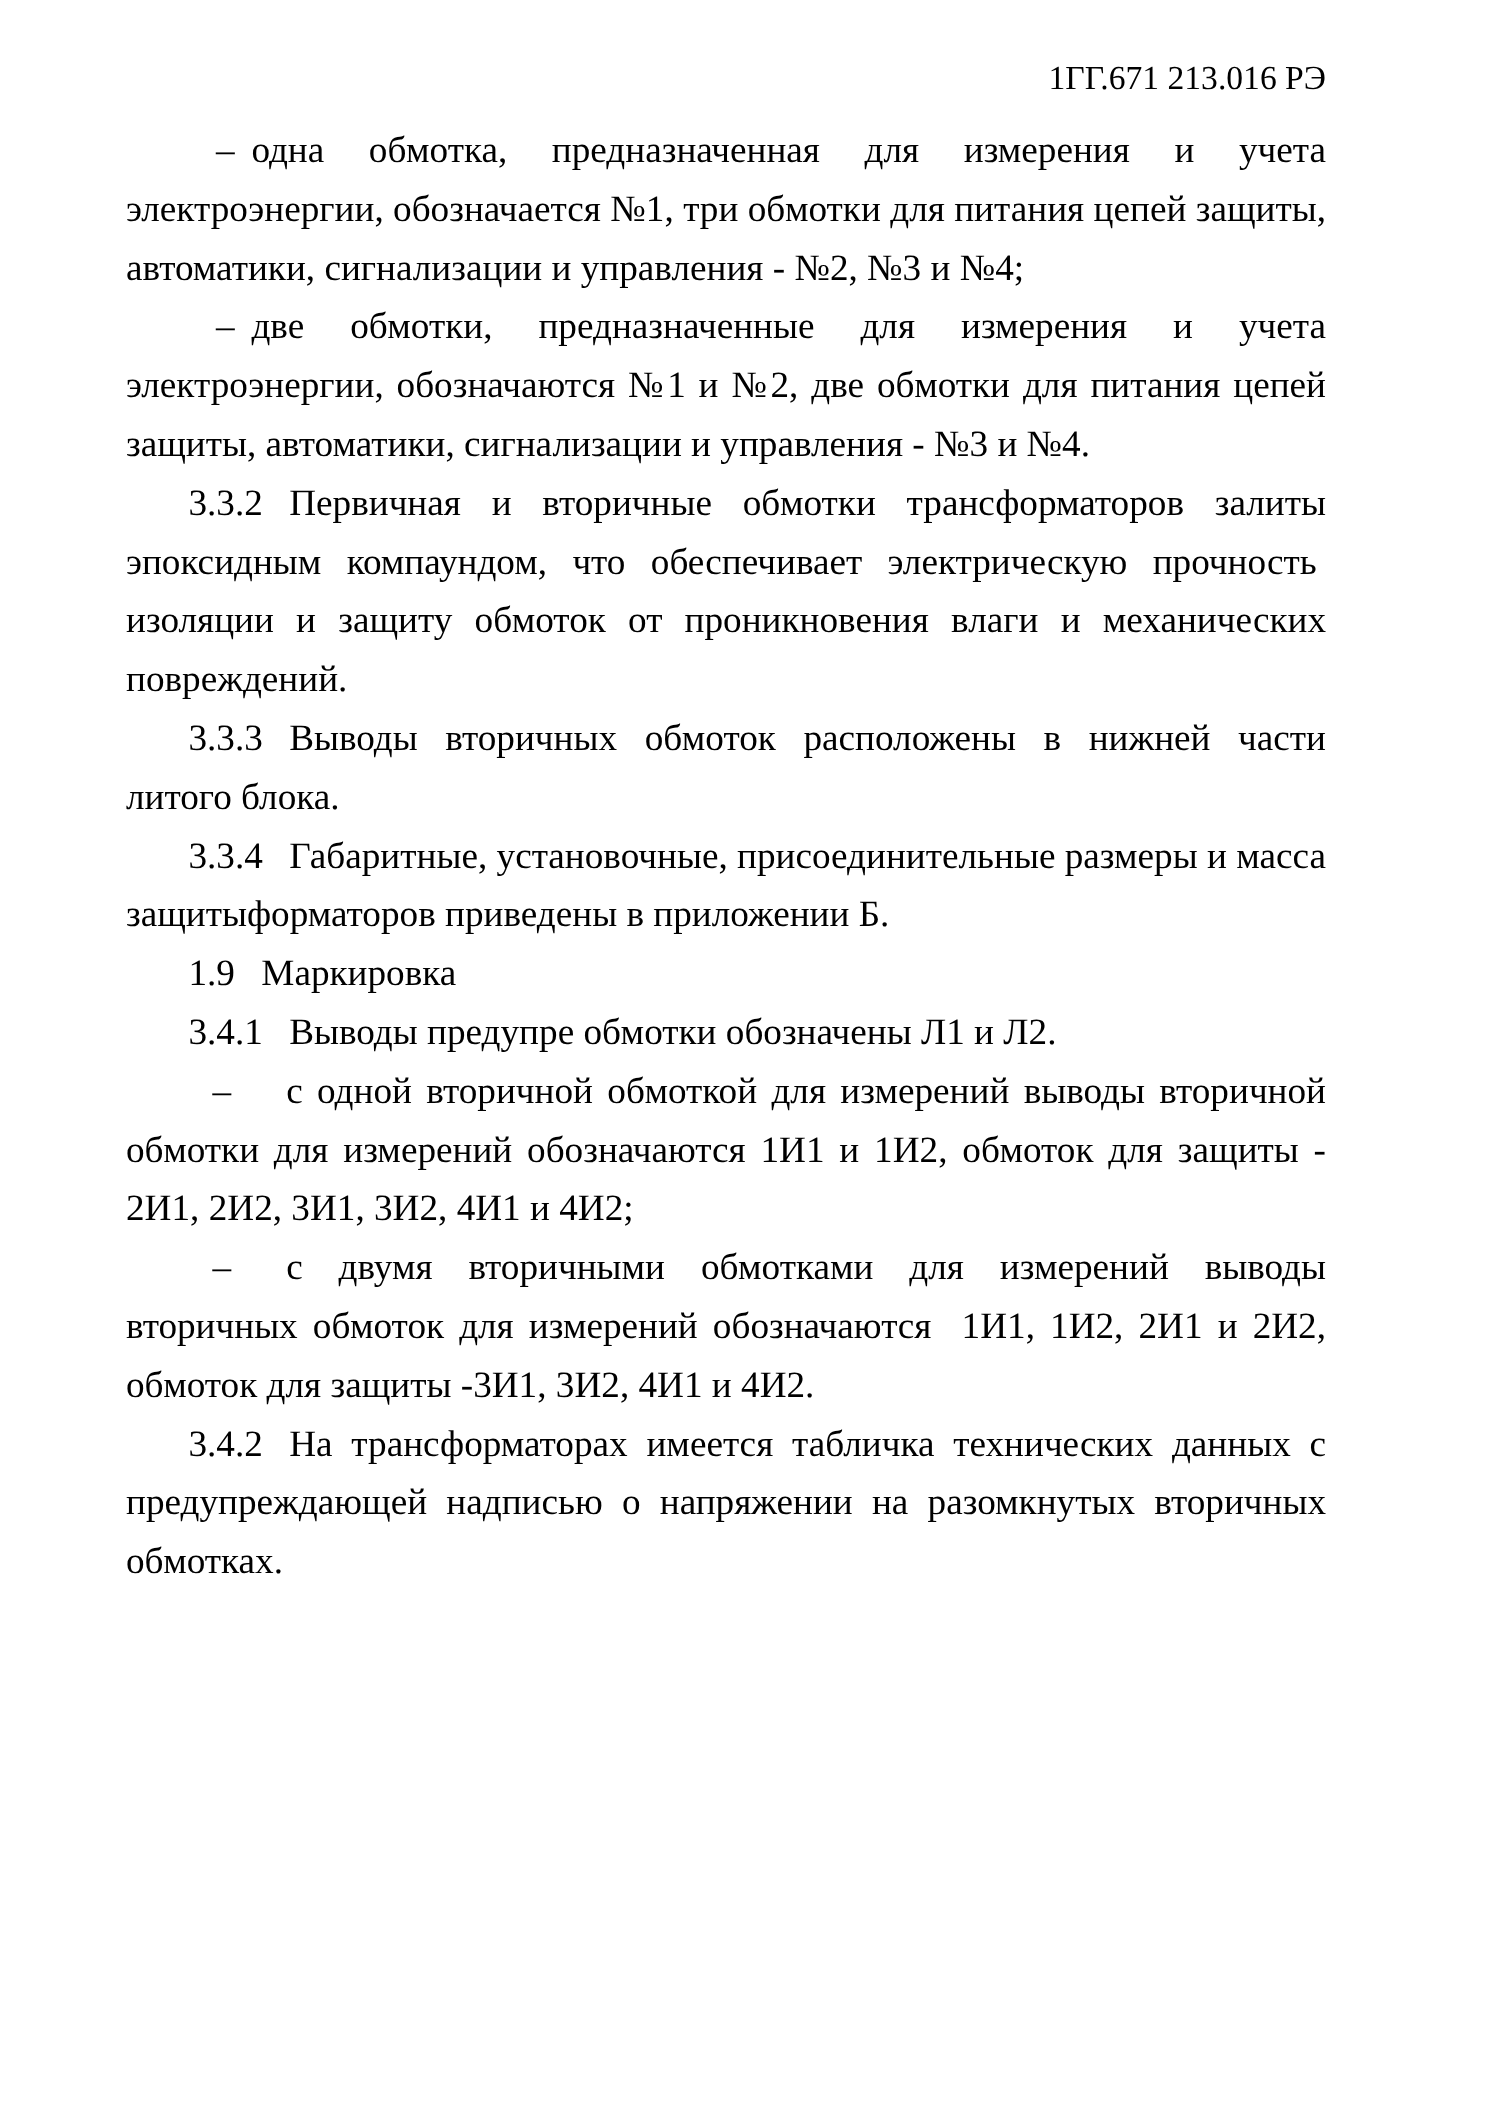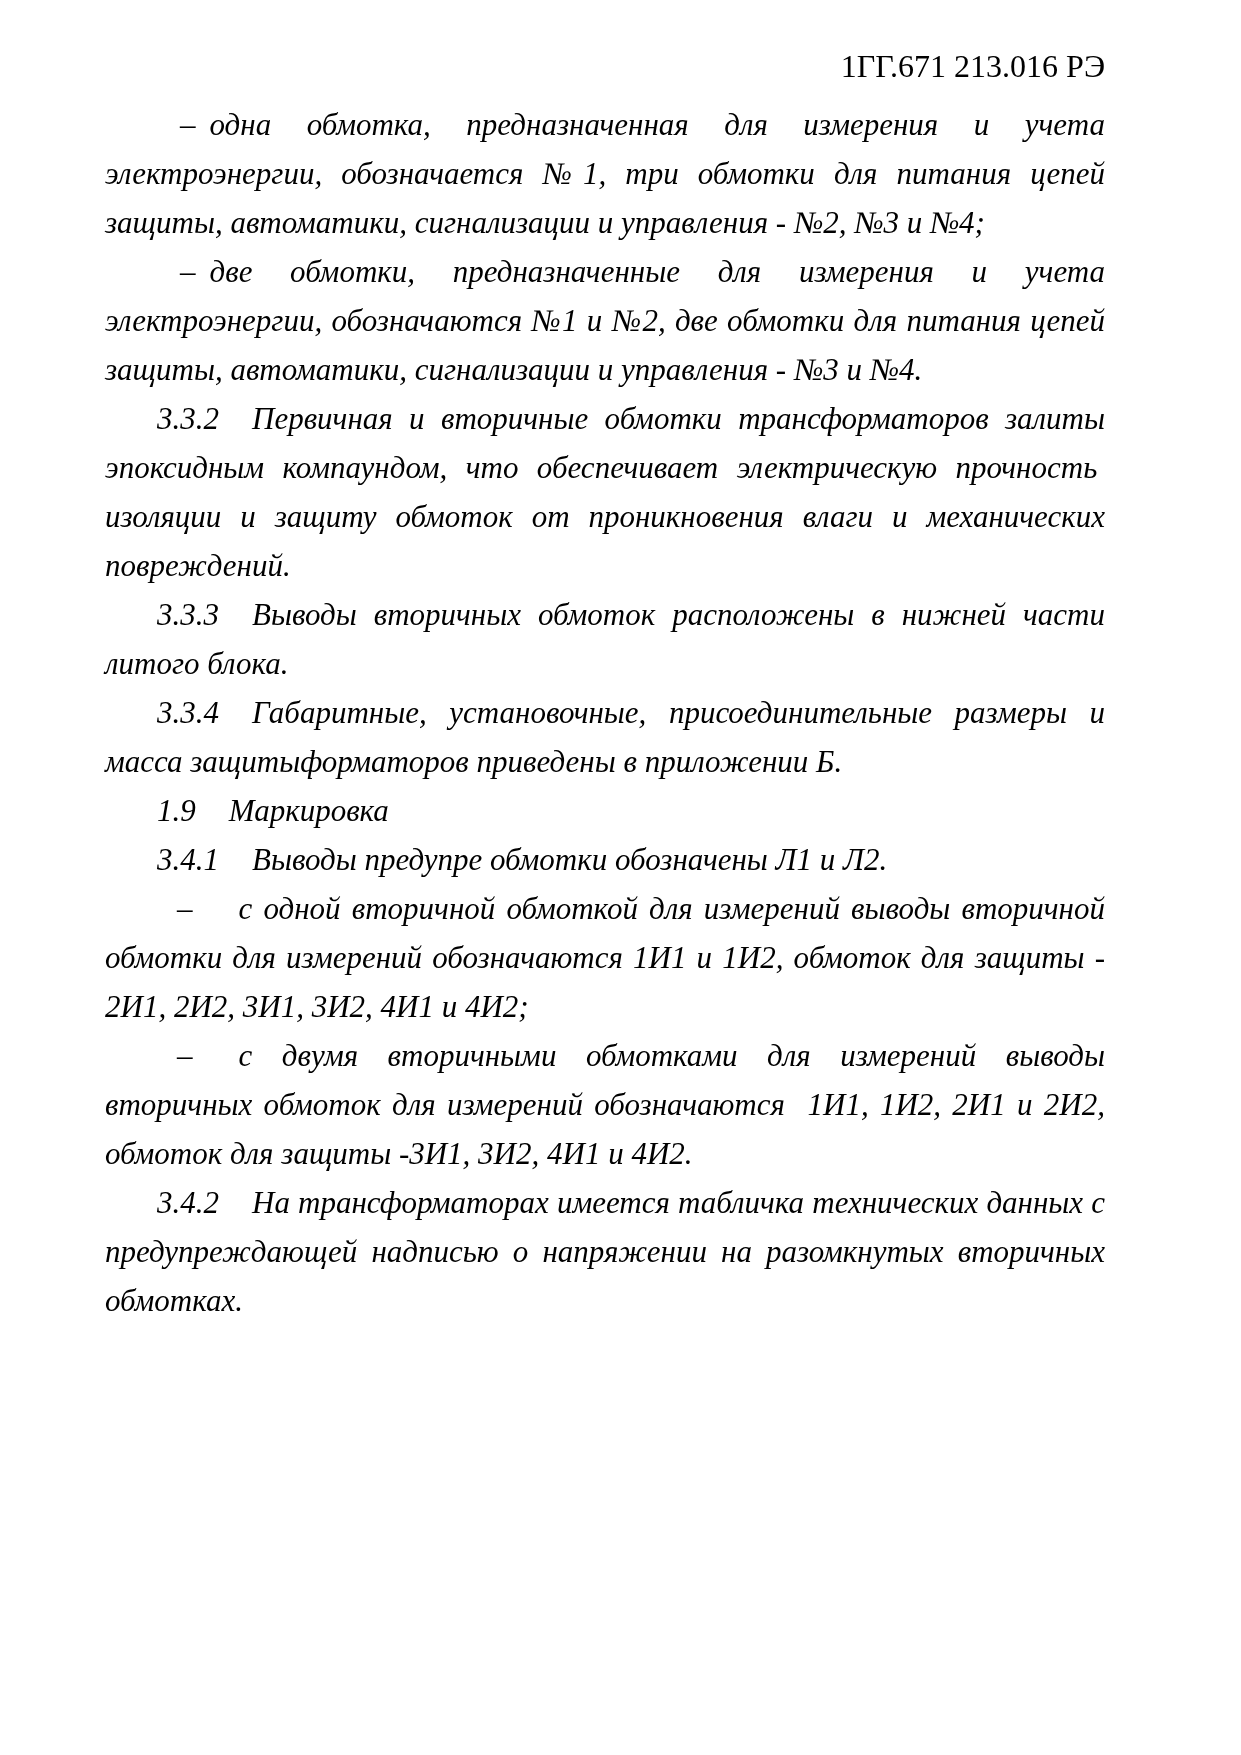--- a/index.html
+++ b/index.html
@@ -9,47 +9,46 @@
     height: 1755px;
     background: #ffffff;
     color: #000000;
     font-family: "Liberation Serif", "DejaVu Serif", serif;
     overflow: hidden;
   }
   .doc-header {
     position: absolute;
     top: 46px;
     right: 136px;
-    font-size: 32px;
+    font-size: 28px;
     line-height: 40px;
     white-space: nowrap;
   }
   .content {
     position: absolute;
     left: 105px;
     top: 0;
     width: 1000px;
     padding-top: 100px;
     font-size: 31px;
     line-height: 49px;
   }
   .content p {
     margin: 0;
     text-align: justify;
     hyphens: manual;
-    font-style: italic;
   }
   .p-plain  { text-indent: 55px; }
   .p-caps   { text-indent: 55px; }
   .p-num    { text-indent: 52px; }
   .p-dash   { text-indent: 75px; }
   .p-dash2  { text-indent: 72px; }
   .mk-dash  { margin-right: 14px; }
   .mk-dash2 { margin-right: 46px; }
-  .mk-num   { margin-right: 33px; }
+  .mk-num   { margin-right: 22px; }
 </style>
 </head>
 <body>
 
 <div class="page">
 
   <div class="doc-header">1ГГ.671 213.016 РЭ</div>
 
   <div class="content">
 

